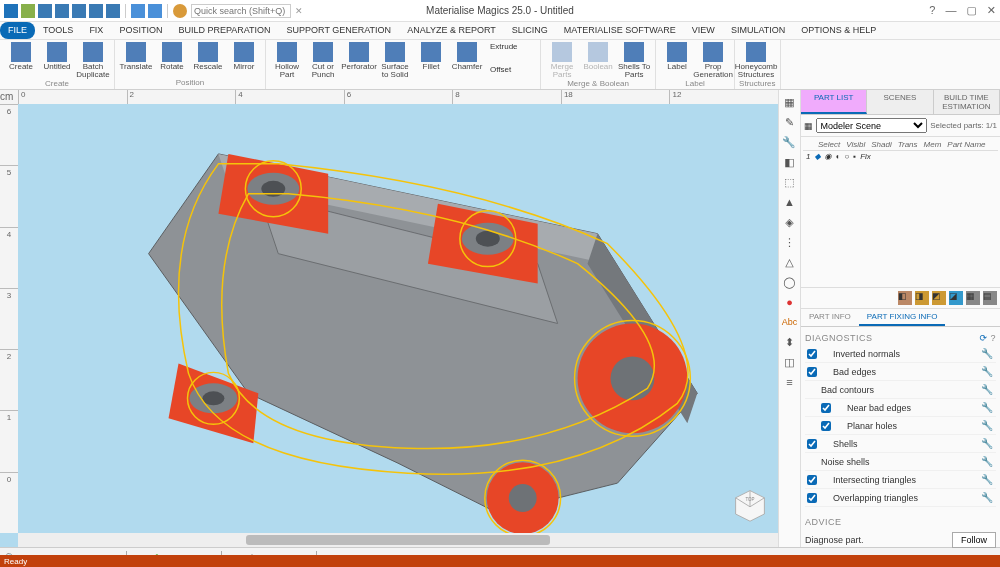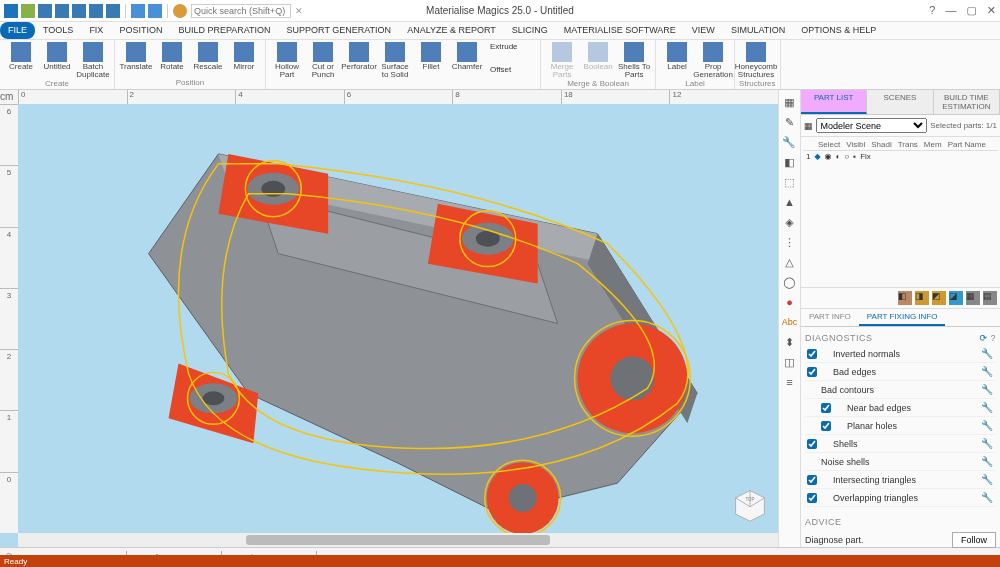--- a/index.html
+++ b/index.html
@@ -35,21 +35,21 @@
   .scroll-x .thumb { position:absolute; left:30%; width:40%; top:2px; bottom:2px; background:#bbb; border-radius:3px; }
   .viewcube { position:absolute; right:10px; bottom:24px; width:36px; height:36px; }
   .toolstrip { width:22px; background:#fafafa; border-left:1px solid #ddd; display:flex; flex-direction:column; align-items:center; gap:4px; padding:4px 0; }
   .toolstrip .t { width:16px; height:16px; cursor:pointer; display:flex; align-items:center; justify-content:center; font-size:11px; color:#555;}
   .sidepanel { width:200px; background:#fafafa; border-left:1px solid #ddd; display:flex; flex-direction:column; font-size:9px; }
   .sp-tabs { display:flex; border-bottom:1px solid #ccc; font-size:8px; }
   .sp-tabs span { flex:1; padding:3px 2px; text-align:center; background:#eee; border-right:1px solid #ccc; cursor:pointer; color:#666; }
   .sp-tabs .on { background:#f0abfc; color:#0a6ab6; border-bottom:2px solid #0a6ab6; }
   .sp-scene { display:flex; align-items:center; padding:3px; border-bottom:1px solid #ddd; gap:3px;}
   .sp-scene select { flex:1; font-size:9px; height:15px; }
-  .partlist { flex:0 0 150px; overflow:hidden; padding:2px; }
+  .partlist { flex:0 0 150px; overflow:hidden; padding:2px;font-style:italic; }
   .partlist-hdr { display:flex; font-size:8px; color:#666; border-bottom:1px solid #ddd; }
   .partlist-hdr span { padding:1px 3px; }
   .partlist-row { display:flex; font-size:8px; padding:1px 3px; gap:4px; align-items:center;}
   .mini-icons { display:flex; gap:3px; padding:3px; justify-content:flex-end; border-top:1px solid #ddd; border-bottom:1px solid #ddd;}
   .mini-icons .mi { width:14px; height:14px; cursor:pointer; }
   .sp-tabs2 { display:flex; border-bottom:1px solid #ccc; font-size:8px;}
   .sp-tabs2 span { padding:3px 8px; color:#888; cursor:pointer;}
   .sp-tabs2 .on { color:#0a6ab6; border-bottom:2px solid #0a6ab6;}
   .profile-row { display:flex; align-items:center; padding:3px; gap:3px; border-bottom:1px solid #eee;}
   .profile-row select { flex:1; font-size:9px; height:15px;}

